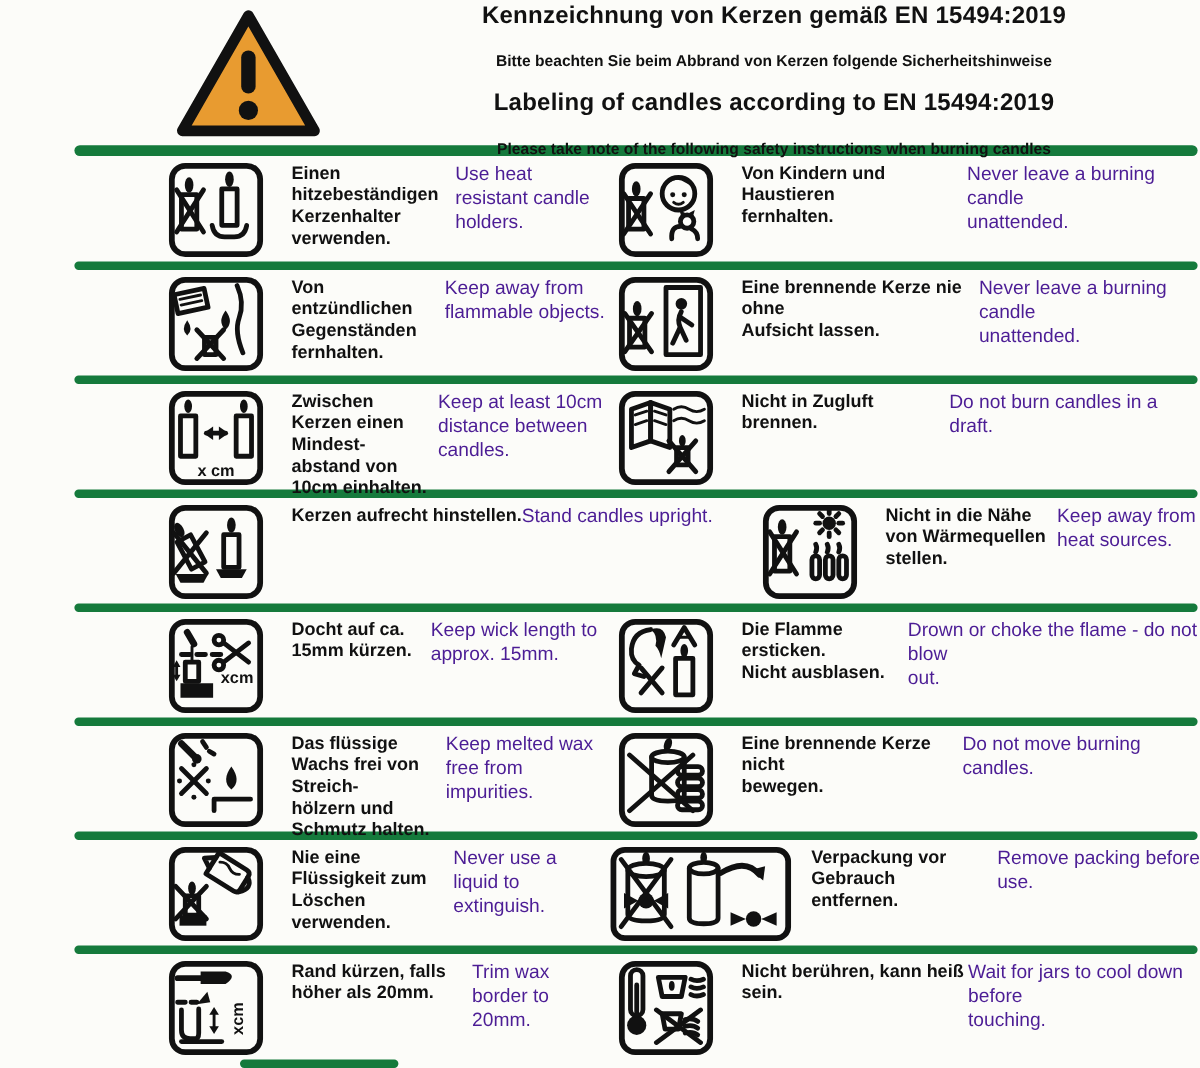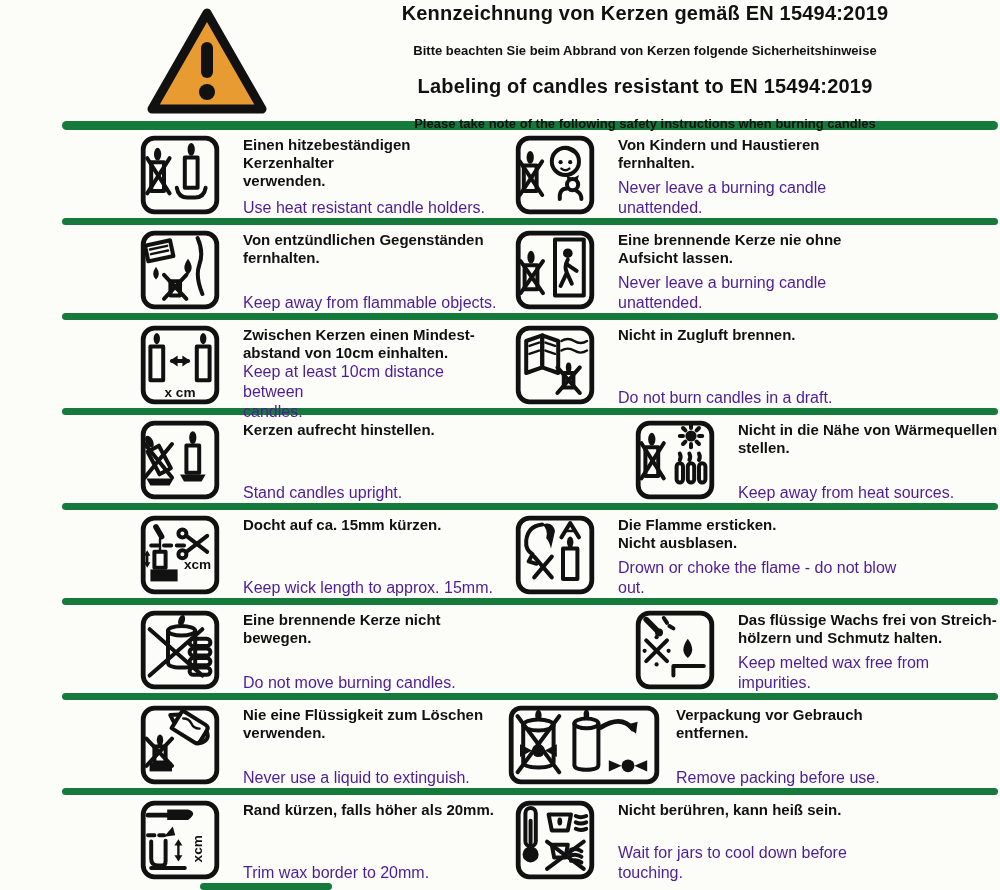--- a/index.html
+++ b/index.html
@@ -28,41 +28,41 @@
   .pic{width:100px;height:80px;flex:none;margin-right:13px;}
   .pic.wide{width:158px;}
   .pic svg{display:block;width:100%;height:100%;}
   .pic rect,.pic line,.pic circle,.pic ellipse,.pic path,.pic polyline{
     stroke:#111;fill:none;stroke-width:5;stroke-linecap:round;stroke-linejoin:round;}
   .pic .bd{stroke-width:6;}
   .pic .fill{fill:#111;stroke:none;}
   .pic .thin{stroke-width:3;}
   .pic text{fill:#111;stroke:none;font-family:"Liberation Sans",sans-serif;
     font-weight:bold;font-size:17px;}
-  .texts{display:flex;flex-direction:column;justify-content:space-between;
+  .texts{display:flex;flex-direction:row;justify-content:flex-start;
     height:82px;padding-top:1px;}
   .de{font-weight:bold;font-size:15px;line-height:1.2;white-space:pre-line;}
   .en{font-size:16px;line-height:1.25;white-space:pre-line;color:#4c1d95;}
 </style>
 </head>
 <body>
 
 <div class="header">
   <div class="warn">
     <svg viewBox="0 0 122 110">
       <path d="M61,7 L116,103 L6,103 Z" fill="#e89b30" stroke="#111" stroke-width="9" stroke-linejoin="round"></path>
       <rect x="55" y="36" width="12" height="36" rx="6" fill="#111"></rect>
       <circle cx="61" cy="86" r="8" fill="#111"></circle>
     </svg>
   </div>
   <div class="titles">
     <div class="t-main">Kennzeichnung von Kerzen gemäß EN 15494:2019</div>
     <div class="t-sub">Bitte beachten Sie beim Abbrand von Kerzen folgende Sicherheitshinweise</div>
     <div class="t-gap"></div>
-    <div class="t-main">Labeling of candles resistant to EN 15494:2019</div>
+    <div class="t-main">Labeling of candles according to EN 15494:2019</div>
     <div class="t-sub">Please take note of the following safety instructions when burning candles</div>
   </div>
 </div>
 
 <div class="bar"></div>
 
 <div class="row">
   <div class="cell left">
     <div class="pic">
       <svg viewBox="0 0 100 100">
@@ -311,65 +311,65 @@
         <div class="de">Die Flamme ersticken.
 Nicht ausblasen.</div>
       <div class="en">Drown or choke the flame - do not blow
 out.</div>
       </div>
   </div>
 </div>
 <div class="divider"></div>
 
 <div class="row">
+  <div class="cell left">
+    <div class="pic">
+      <svg viewBox="0 0 100 100">
+          <rect class="bd" x="4" y="4" width="92" height="92" rx="14"></rect>
+        <line x1="14" y1="12" x2="27" y2="25" style="stroke-width:7"></line>
+          <circle class="fill" cx="30" cy="28" r="5"></circle>
+        <g class="thin">
+            <line x1="36" y1="10" x2="40" y2="16"></line>
+            <line x1="43" y1="20" x2="48" y2="23"></line>
+          </g>
+        <line x1="14" y1="38" x2="40" y2="64"></line>
+          <line x1="40" y1="38" x2="14" y2="64"></line>
+        <circle class="fill" cx="27" cy="34" r="2.6"></circle>
+          <circle class="fill" cx="12" cy="51" r="2.6"></circle>
+        <circle class="fill" cx="42" cy="51" r="2.6"></circle>
+          <circle class="fill" cx="27" cy="68" r="2.6"></circle>
+        <path class="fill" d="M66,36 q11,15 0,24 q-11,-9 0,-24"></path>
+        <path d="M48,82 v-12 h38"></path>
+        </svg>
+    </div>
+    <div class="texts">
+        <div class="de">Das flüssige Wachs frei von Streich-
+hölzern und Schmutz halten.</div>
+      <div class="en">Keep melted wax free from impurities.</div>
+      </div>
+  </div>
   <div class="cell right">
     <div class="pic">
       <svg viewBox="0 0 100 100">
           <rect class="bd" x="4" y="4" width="92" height="92" rx="14"></rect>
         <ellipse class="fill" cx="52" cy="13" rx="4" ry="7" transform="rotate(18 52 13)"></ellipse>
         <ellipse cx="52" cy="26" rx="17" ry="6"></ellipse>
         <path d="M35,26 v40 q0,6 17,6 q17,0 17,-6 v-40"></path>
         <rect x="62" y="36" width="26" height="9" rx="4.5"></rect>
           <rect x="62" y="48" width="26" height="9" rx="4.5"></rect>
         <rect x="62" y="60" width="26" height="9" rx="4.5"></rect>
           <rect x="62" y="72" width="26" height="9" rx="4.5"></rect>
         <line x1="12" y1="24" x2="78" y2="82"></line>
           <line x1="78" y1="24" x2="12" y2="82"></line>
         </svg>
     </div>
     <div class="texts">
         <div class="de">Eine brennende Kerze nicht
 bewegen.</div>
       <div class="en">Do not move burning candles.</div>
-      </div>
-  </div>
-  <div class="cell left">
-    <div class="pic">
-      <svg viewBox="0 0 100 100">
-          <rect class="bd" x="4" y="4" width="92" height="92" rx="14"></rect>
-        <line x1="14" y1="12" x2="27" y2="25" style="stroke-width:7"></line>
-          <circle class="fill" cx="30" cy="28" r="5"></circle>
-        <g class="thin">
-            <line x1="36" y1="10" x2="40" y2="16"></line>
-            <line x1="43" y1="20" x2="48" y2="23"></line>
-          </g>
-        <line x1="14" y1="38" x2="40" y2="64"></line>
-          <line x1="40" y1="38" x2="14" y2="64"></line>
-        <circle class="fill" cx="27" cy="34" r="2.6"></circle>
-          <circle class="fill" cx="12" cy="51" r="2.6"></circle>
-        <circle class="fill" cx="42" cy="51" r="2.6"></circle>
-          <circle class="fill" cx="27" cy="68" r="2.6"></circle>
-        <path class="fill" d="M66,36 q11,15 0,24 q-11,-9 0,-24"></path>
-        <path d="M48,82 v-12 h38"></path>
-        </svg>
-    </div>
-    <div class="texts">
-        <div class="de">Das flüssige Wachs frei von Streich-
-hölzern und Schmutz halten.</div>
-      <div class="en">Keep melted wax free from impurities.</div>
       </div>
   </div>
 </div>
 <div class="divider"></div>
 
 <div class="row">
   <div class="cell left">
     <div class="pic">
       <svg viewBox="0 0 100 100">
           <rect class="bd" x="4" y="4" width="92" height="92" rx="14"></rect>

